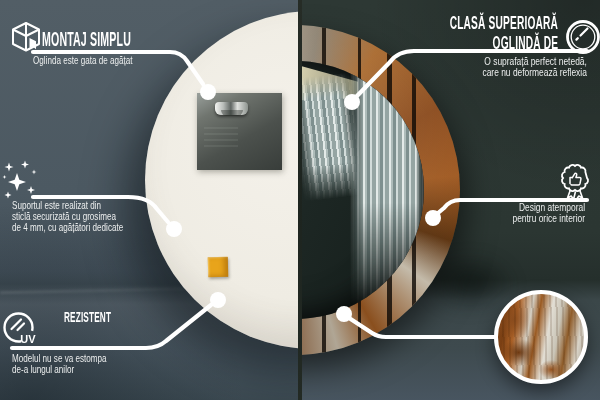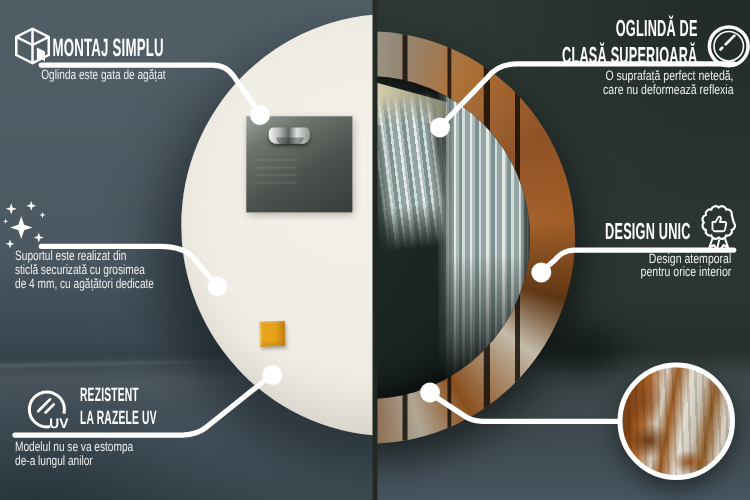--- a/index.html
+++ b/index.html
@@ -181,22 +181,22 @@
     <svg width="38" height="38" viewBox="0 0 38 38">
       <circle cx="19" cy="19" r="15.5" fill="none" stroke="#fff" stroke-width="2.8"></circle>
       <circle cx="19" cy="19" r="11.8" fill="none" stroke="#fff" stroke-width="1.3"></circle>
       <g stroke="#fff" stroke-width="2.2" stroke-linecap="round">
         <path d="M23.5,10.5 L16.5,17.5"></path>
         <path d="M13.8,20.2 L12.4,21.6"></path>
       </g>
     </svg>
   </div>
   <div class="co t-right" style="right:42px;top:13px">
+    <div><span class="cond title md">CLASĂ SUPERIOARĂ</span></div>
     <div><span class="cond title md">OGLINDĂ DE</span></div>
-    <div><span class="cond title md">CLASĂ SUPERIOARĂ</span></div>
   </div>
   <div class="co sub s-right" style="right:13px;top:56px">
     <div>O suprafață perfect netedă,</div>
     <div>care nu deformează reflexia</div>
   </div>
 
   <div class="icon" style="left:2px;top:160px">
     <svg width="42" height="42" viewBox="0 0 42 42" fill="#fff">
       <path d="M15,13 L17.3,19.8 L24,22 L17.3,24.2 L15,31 L12.7,24.2 L6,22 L12.7,19.8 Z"></path>
       <path d="M7,2.5 L8.1,5.9 L11.5,7 L8.1,8.1 L7,11.5 L5.9,8.1 L2.5,7 L5.9,5.9 Z"></path>
@@ -214,40 +214,36 @@
   </div>
 
   <div class="icon" style="left:556px;top:163px">
     <svg width="38" height="38" viewBox="0 0 38 38">
       <path d="M31,15 A3.6,3.6 0 0 1 29.39,21 A3.6,3.6 0 0 1 25,25.39 A3.6,3.6 0 0 1 19,27 A3.6,3.6 0 0 1 13,25.39 A3.6,3.6 0 0 1 8.61,21 A3.6,3.6 0 0 1 7,15 A3.6,3.6 0 0 1 8.61,9 A3.6,3.6 0 0 1 13,4.61 A3.6,3.6 0 0 1 19,3 A3.6,3.6 0 0 1 25,4.61 A3.6,3.6 0 0 1 29.39,9 Z" fill="none" stroke="#fff" stroke-width="1.8"></path>
       <path d="M14,20.5 v-6 h2.2 M16.2,14.8 l2.4,-3.9 q0.5,-0.9 1.5,-0.4 q0.9,0.5 0.6,1.6 l-0.8,2.5 h3.8 q1.5,0.1 1.2,1.5 l-0.9,4.6 q-0.3,1.3 -1.6,1.3 h-6.2 q-0.6,0 -1.2,-0.4" fill="none" stroke="#fff" stroke-width="1.5" stroke-linecap="round" stroke-linejoin="round"></path>
       <path d="M14.5,26.5 L11.5,35 L15.2,33 L17.5,36.5 L19.5,28.5" fill="none" stroke="#fff" stroke-width="1.6" stroke-linejoin="round"></path>
       <path d="M23.5,26.5 L26.5,35 L22.8,33 L20.5,36.5" fill="none" stroke="#fff" stroke-width="1.6" stroke-linejoin="round"></path>
     </svg>
   </div>
-  <div class="co t-right" style="right:47px;top:175px">
-    <span class="cond title md">DESIGN UNIC</span>
-  </div>
   <div class="co sub s-right" style="right:15px;top:202px">
     <div>Design atemporal</div>
     <div>pentru orice interior</div>
   </div>
 
-  <div class="icon" style="left:20px;top:311px">
+  <div class="icon" style="left:1px;top:311px">
     <svg width="36" height="36" viewBox="0 0 36 36">
       <circle cx="17.5" cy="16.5" r="14" fill="none" stroke="#fff" stroke-width="2.4" pathLength="100" stroke-dasharray="4 18 78"></circle>
       <g stroke="#fff" stroke-width="2.2" stroke-linecap="round">
         <path d="M20,8.5 L10.5,18"></path>
         <path d="M23,12.5 L16.5,19"></path>
       </g>
       <text x="27" y="31.5" text-anchor="middle" font-size="11" font-weight="bold" fill="#fff">UV</text>
     </svg>
   </div>
   <div class="co t-left" style="left:64px;top:308px">
     <div><span class="cond title sm">REZISTENT</span></div>
-    <div><span class="cond title sm">LA RAZELE UV</span></div>
   </div>
   <div class="co sub s-left" style="left:12px;top:353px">
     <div>Modelul nu se va estompa</div>
     <div>de-a lungul anilor</div>
   </div>
 
 </div>
 
 </body></html>

